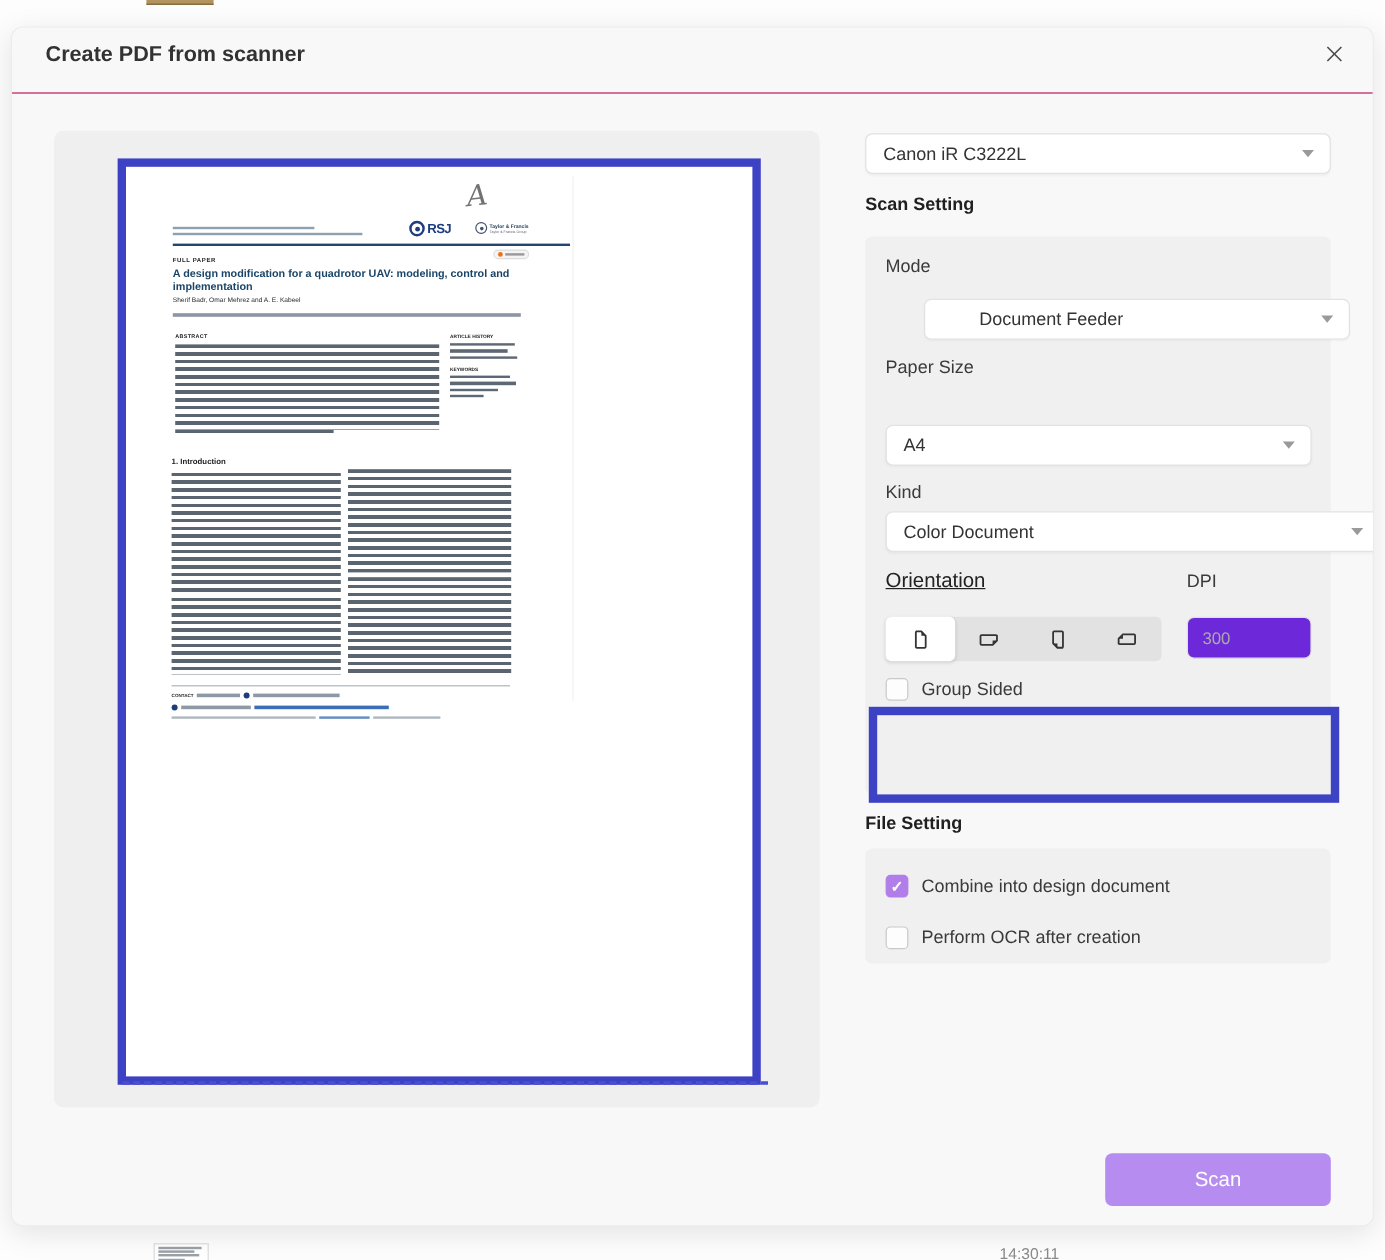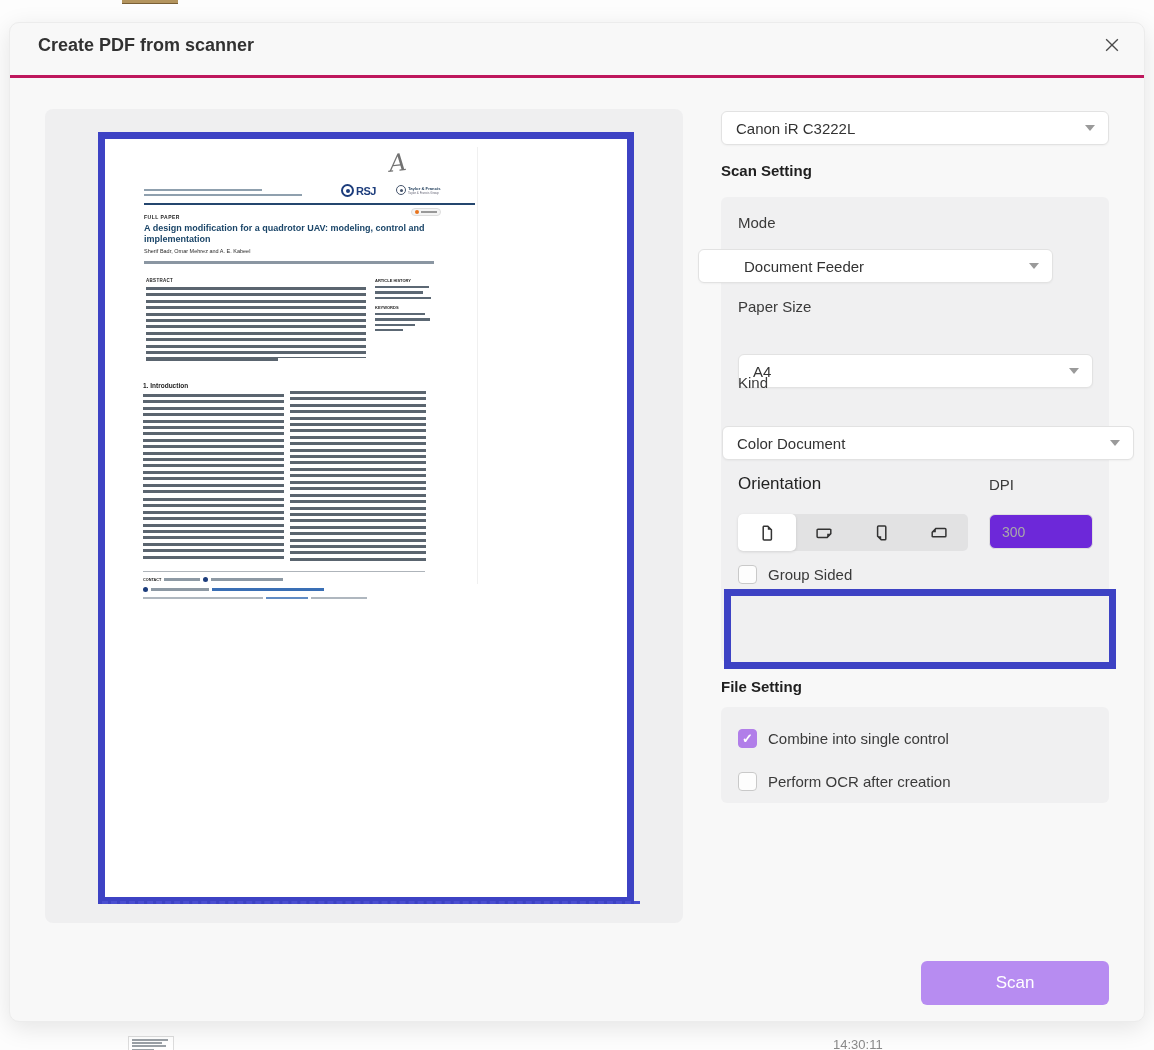--- a/index.html
+++ b/index.html
@@ -10,21 +10,21 @@
   #backdrop { position:absolute; inset:0; background:#fdfdfd; }
   .tan-strip { position:absolute; left:122px; top:0; width:56px; height:4px; background:#b3945e; border-bottom:1px solid #7a5f35; }
   .bg-thumb { position:absolute; left:128px; top:1036px; width:46px; height:16px; background:#fff; border:1px solid #ddd; overflow:hidden; padding:2px 3px; }
   .bg-thumb .l { height:1.6px; background:#9aa0a6; margin-bottom:1.6px; }
   .bg-time { position:absolute; left:833px; top:1037px; font-size:13px; color:#8a8a8a; }
 
   
   #dialog { position:absolute; left:9px; top:22px; width:1136px; height:1000px;
             background:#f8f8f8; border-radius:10px; border:1px solid #ececec;
             box-shadow:0 6px 24px rgba(0,0,0,.10); overflow:hidden; }
-  .titlebar { position:absolute; left:0; top:0; width:100%; height:55px; border-bottom:3px solid #be185d;text-align:right; }
+  .titlebar { position:absolute; left:0; top:0; width:100%; height:55px; border-bottom:1px solid #be185d;text-align:right; }
   .title { position:absolute; left:28px; top:12px; font-size:18px; font-weight:bold; color:#323232; }
   .close-btn { position:absolute; right:18px; top:8px; width:28px; height:28px; cursor:pointer;
                display:flex; align-items:center; justify-content:center; }
 
   
   .preview-panel { position:absolute; left:35px; top:86px; width:638px; height:814px; background:#efeff0; border-radius:8px; }
   .page-box { position:absolute; left:53px; top:23px; width:536px; height:772px;
               border:7px solid #3d42c4; background:#ffffff; }
   .page-dash { position:absolute; left:-3px; right:-13px; bottom:-7px; height:0; border-top:3px dashed #4a4ed1; }
   .page-inner { position:absolute; inset:0; overflow:hidden; }
@@ -216,38 +216,38 @@
   <div class="selectbox" style="left:711px; top:88px; width:388px;">
     <span>Canon iR C3222L</span>
     <span class="caret"></span>
   </div>
 
   <div class="h-label" style="left:711px; top:139px;">Scan Setting</div>
 
   <div class="panel" style="left:711px; top:174px; width:388px; height:465px;"></div>
 
   <div class="f-label" style="left:728px; top:172px;margin-top:19px;">Mode</div>
-  <div class="selectbox" style="left:688px; top:226px; width:355px;padding-left:45px;">
+  <div class="selectbox" style="left:760px; top:226px; width:355px;padding-left:45px;">
     <span>Document Feeder</span>
     <span class="caret"></span>
   </div>
 
   <div class="f-label" style="left:728px; top:275px;">Paper Size</div>
   <div class="selectbox" style="left:728px; top:315px; width:355px;margin-top:16px;">
     <span>A4</span>
     <span class="caret"></span>
   </div>
 
-  <div class="f-label" style="left:728px; top:351px;">Kind</div>
-  <div class="selectbox" style="left:712px; top:403px; width:412px;">
+  <div class="f-label" style="left:728px; top:379px;">Kind</div>
+  <div class="selectbox" style="left:728px; top:403px; width:412px;">
     <span>Color Document</span>
     <span class="caret"></span>
   </div>
 
-  <div class="f-label" style="left:728px; top:451px; font-size:17px; color:#222;">Orientation</div>
+  <div class="f-label" style="left:728px; top:451px; font-size:17px; color:#222;text-decoration:underline;">Orientation</div>
   <div class="f-label" style="left:979px; top:453px;">DPI</div>
 
   <div class="orient-group">
     <div class="orient-btn selected">
       <svg class="oicon" viewBox="0 0 20 20">
         <path d="M6.2 3.2 h4.6 l3.6 3.6 v9.2 a0.9 0.9 0 0 1 -0.9 0.9 h-6.4 a0.9 0.9 0 0 1 -0.9 -0.9 v-11.9 a0.9 0.9 0 0 1 0.9 -0.9 z" fill="none" stroke="#333" stroke-width="1.5"></path>
         <path d="M10.8 3.2 l3.6 3.6 h-3.6 z" fill="#333"></path>
       </svg>
     </div>
     <div class="orient-btn">
@@ -277,21 +277,21 @@
     <span>Group Sided</span>
   </div>
 
   <div class="highlight"></div>
 
   <div class="h-label" style="left:711px; top:655px;">File Setting</div>
   <div class="panel" style="left:711px; top:684px; width:388px; height:96px;"></div>
 
   <div class="cb-row" style="left:728px; top:706px;">
     <span class="cb checked"></span>
-    <span>Combine into single control</span>
+    <span>Combine into design document</span>
   </div>
   <div class="cb-row" style="left:728px; top:749px;">
     <span class="cb"></span>
     <span>Perform OCR after creation</span>
   </div>
 
   <div class="scan-btn">
     <span>Scan</span>
   </div>
 

